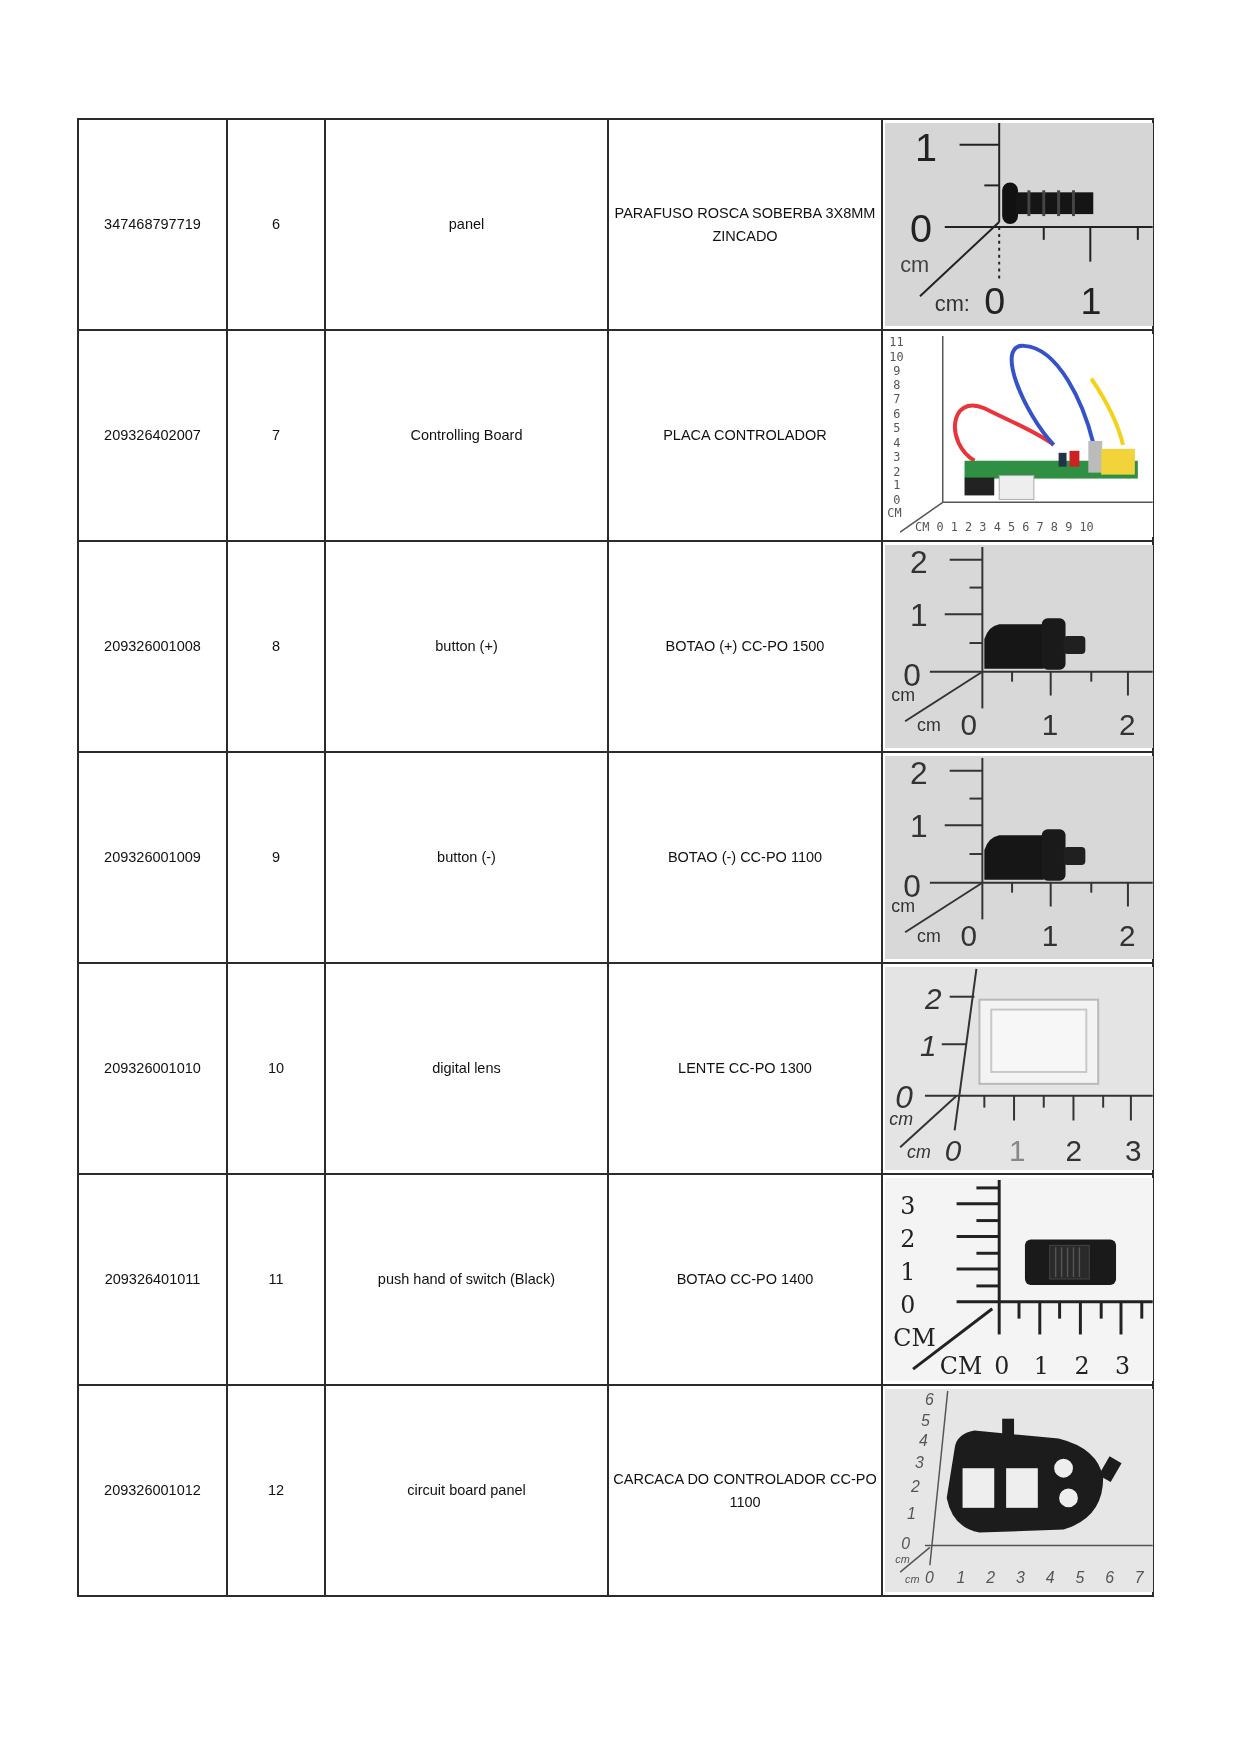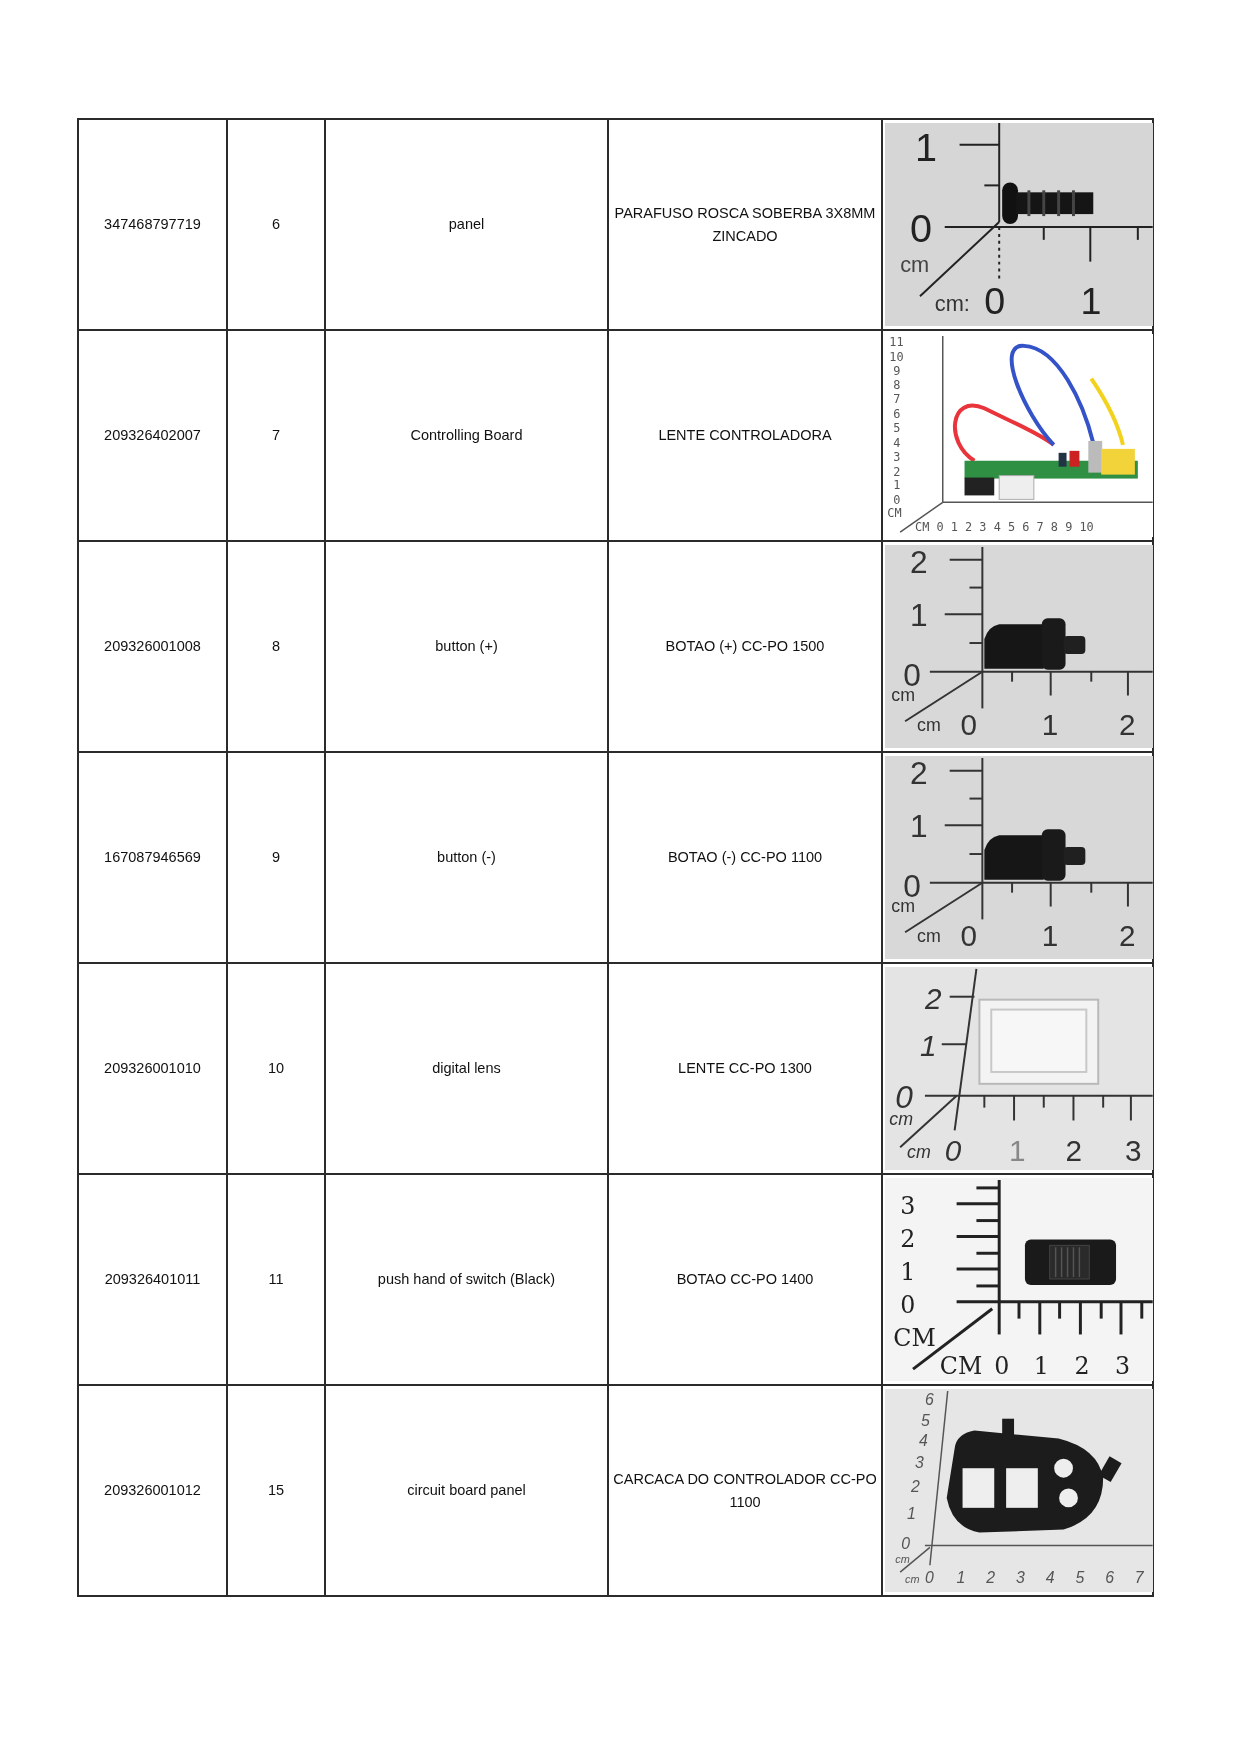--- a/index.html
+++ b/index.html
@@ -63,21 +63,21 @@
             <text x="197" y="193" font-size="38" font-family="Liberation Sans, sans-serif" fill="#222">1</text>
           </svg>
         </div>
       </td>
     </tr>
 
     <tr>
       <td>209326402007</td>
       <td>7</td>
       <td>Controlling Board</td>
-      <td class="desc">LENTE CONTROLADORA</td>
+      <td class="desc">PLACA CONTROLADOR</td>
       <td class="img-cell">
         <div class="photo" style="background:#ffffff">
           <svg viewBox="0 0 270 205">
             <g stroke="#555" stroke-width="1.5">
               <line x1="58" y1="2" x2="58" y2="170"></line>
               <line x1="58" y1="170" x2="270" y2="170"></line>
               <line x1="58" y1="170" x2="15" y2="200"></line>
             </g>
             <g font-size="12" font-family="DejaVu Sans Mono, monospace" fill="#555">
               <text x="4" y="12">11</text>
@@ -141,21 +141,21 @@
             <text x="32" y="188" font-size="18" font-family="Liberation Sans, sans-serif" fill="#333">cm</text>
             <text x="76" y="192" font-size="30" font-family="Liberation Sans, sans-serif" fill="#333">0</text>
             <text x="158" y="192" font-size="30" font-family="Liberation Sans, sans-serif" fill="#333">1</text>
             <text x="236" y="192" font-size="30" font-family="Liberation Sans, sans-serif" fill="#333">2</text>
           </svg>
         </div>
       </td>
     </tr>
 
     <tr>
-      <td>167087946569</td>
+      <td>209326001009</td>
       <td>9</td>
       <td>button (-)</td>
       <td class="desc">BOTAO (-) CC-PO 1100</td>
       <td class="img-cell">
         <div class="photo" style="background:#d8d8d8">
           <svg viewBox="0 0 270 205">
             <g stroke="#333" stroke-width="2" fill="none">
               <line x1="98" y1="2" x2="98" y2="165"></line>
               <line x1="45" y1="128" x2="270" y2="128"></line>
               <line x1="65" y1="15" x2="98" y2="15"></line>
@@ -269,21 +269,21 @@
                 <text x="191" y="198">2</text>
                 <text x="232" y="198">3</text>
             </g>
           </svg>
         </div>
       </td>
     </tr>
 
     <tr>
       <td>209326001012</td>
-      <td>15</td>
+      <td>12</td>
       <td>circuit board panel</td>
       <td class="desc">CARCACA DO CONTROLADOR CC-PO 1100</td>
       <td class="img-cell">
         <div class="photo" style="background:#e6e6e6">
           <svg viewBox="0 0 270 205">
             <g stroke="#555" stroke-width="1.5" fill="none">
               <line x1="63" y1="2" x2="45" y2="178"></line>
               <line x1="40" y1="158" x2="270" y2="158"></line>
               <line x1="45" y1="160" x2="15" y2="185"></line>
             </g>

